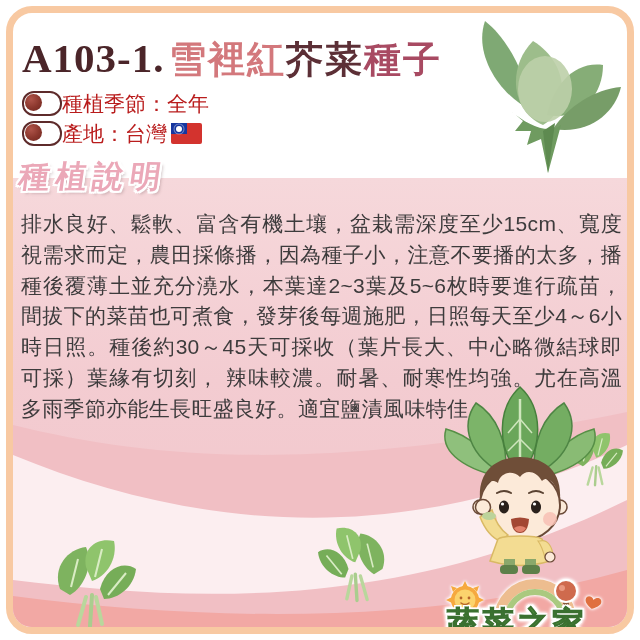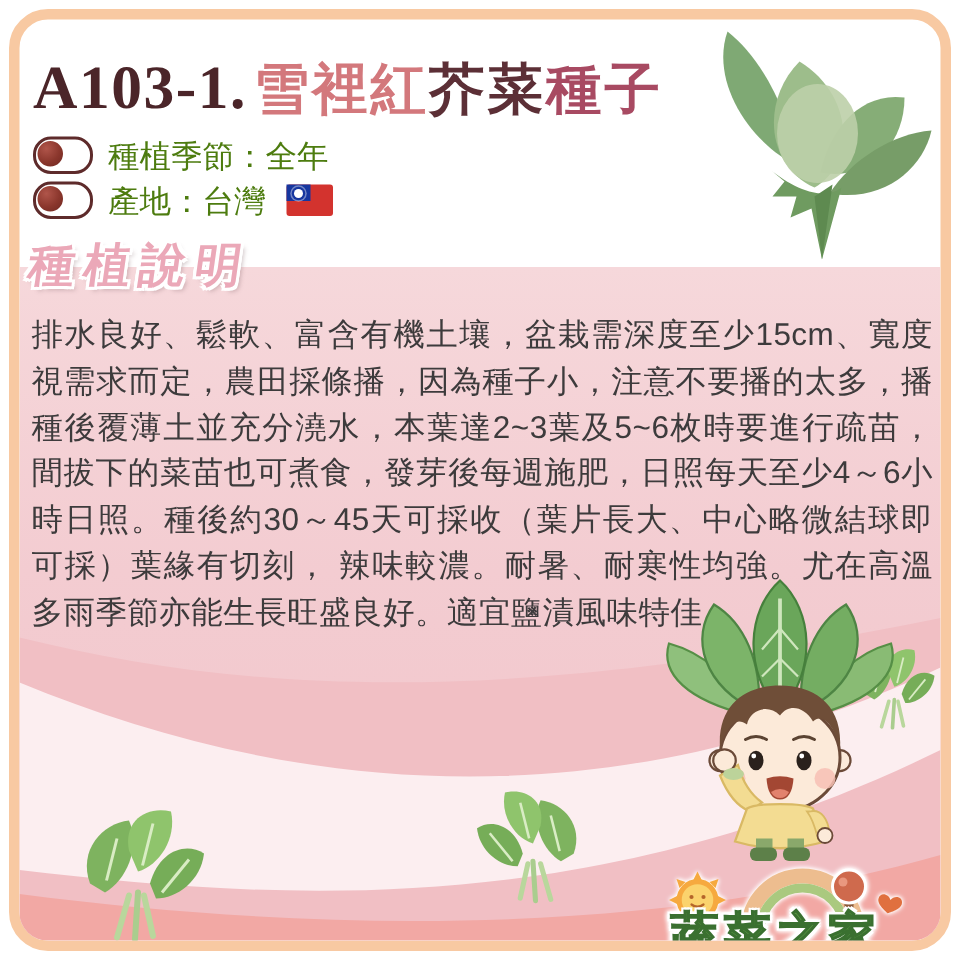--- a/index.html
+++ b/index.html
@@ -23,22 +23,22 @@
   .title .code{
     font-family:"Liberation Serif", serif;font-weight:bold;
     font-size:41px;color:#4b2529;letter-spacing:1px;
   }
   .title .n{font-weight:900;font-size:37px;letter-spacing:2px;}
   .title .n1{color:#d3787c;}
   .title .n2{color:#5c2f36;}
   .title .n3{color:#a84a62;}
   
   .info{position:absolute;left:9px;top:76px;}
-  .info-row{display:flex;align-items:center;gap:10px;height:29px;margin-bottom:1px;
-    font-size:21px;font-weight:500;color:#4d7c0f;}
+  .info-row{display:flex;align-items:center;height:29px;margin-bottom:1px;
+    font-size:21px;font-weight:500;color:#b91c1c;}
   .pill{
     width:36px;height:21px;border:2px solid #5e2b2b;border-radius:12px;
     position:relative;flex:0 0 auto;background:#fff;
   }
   .pill .dot{
     position:absolute;left:1px;top:1px;width:17px;height:17px;border-radius:50%;
     background:radial-gradient(circle at 35% 30%, #b0554a 0%, #8a362c 55%, #6e2721 100%);
   }
   .flag{
     display:inline-block;width:31px;height:21px;background:#d3332e;

